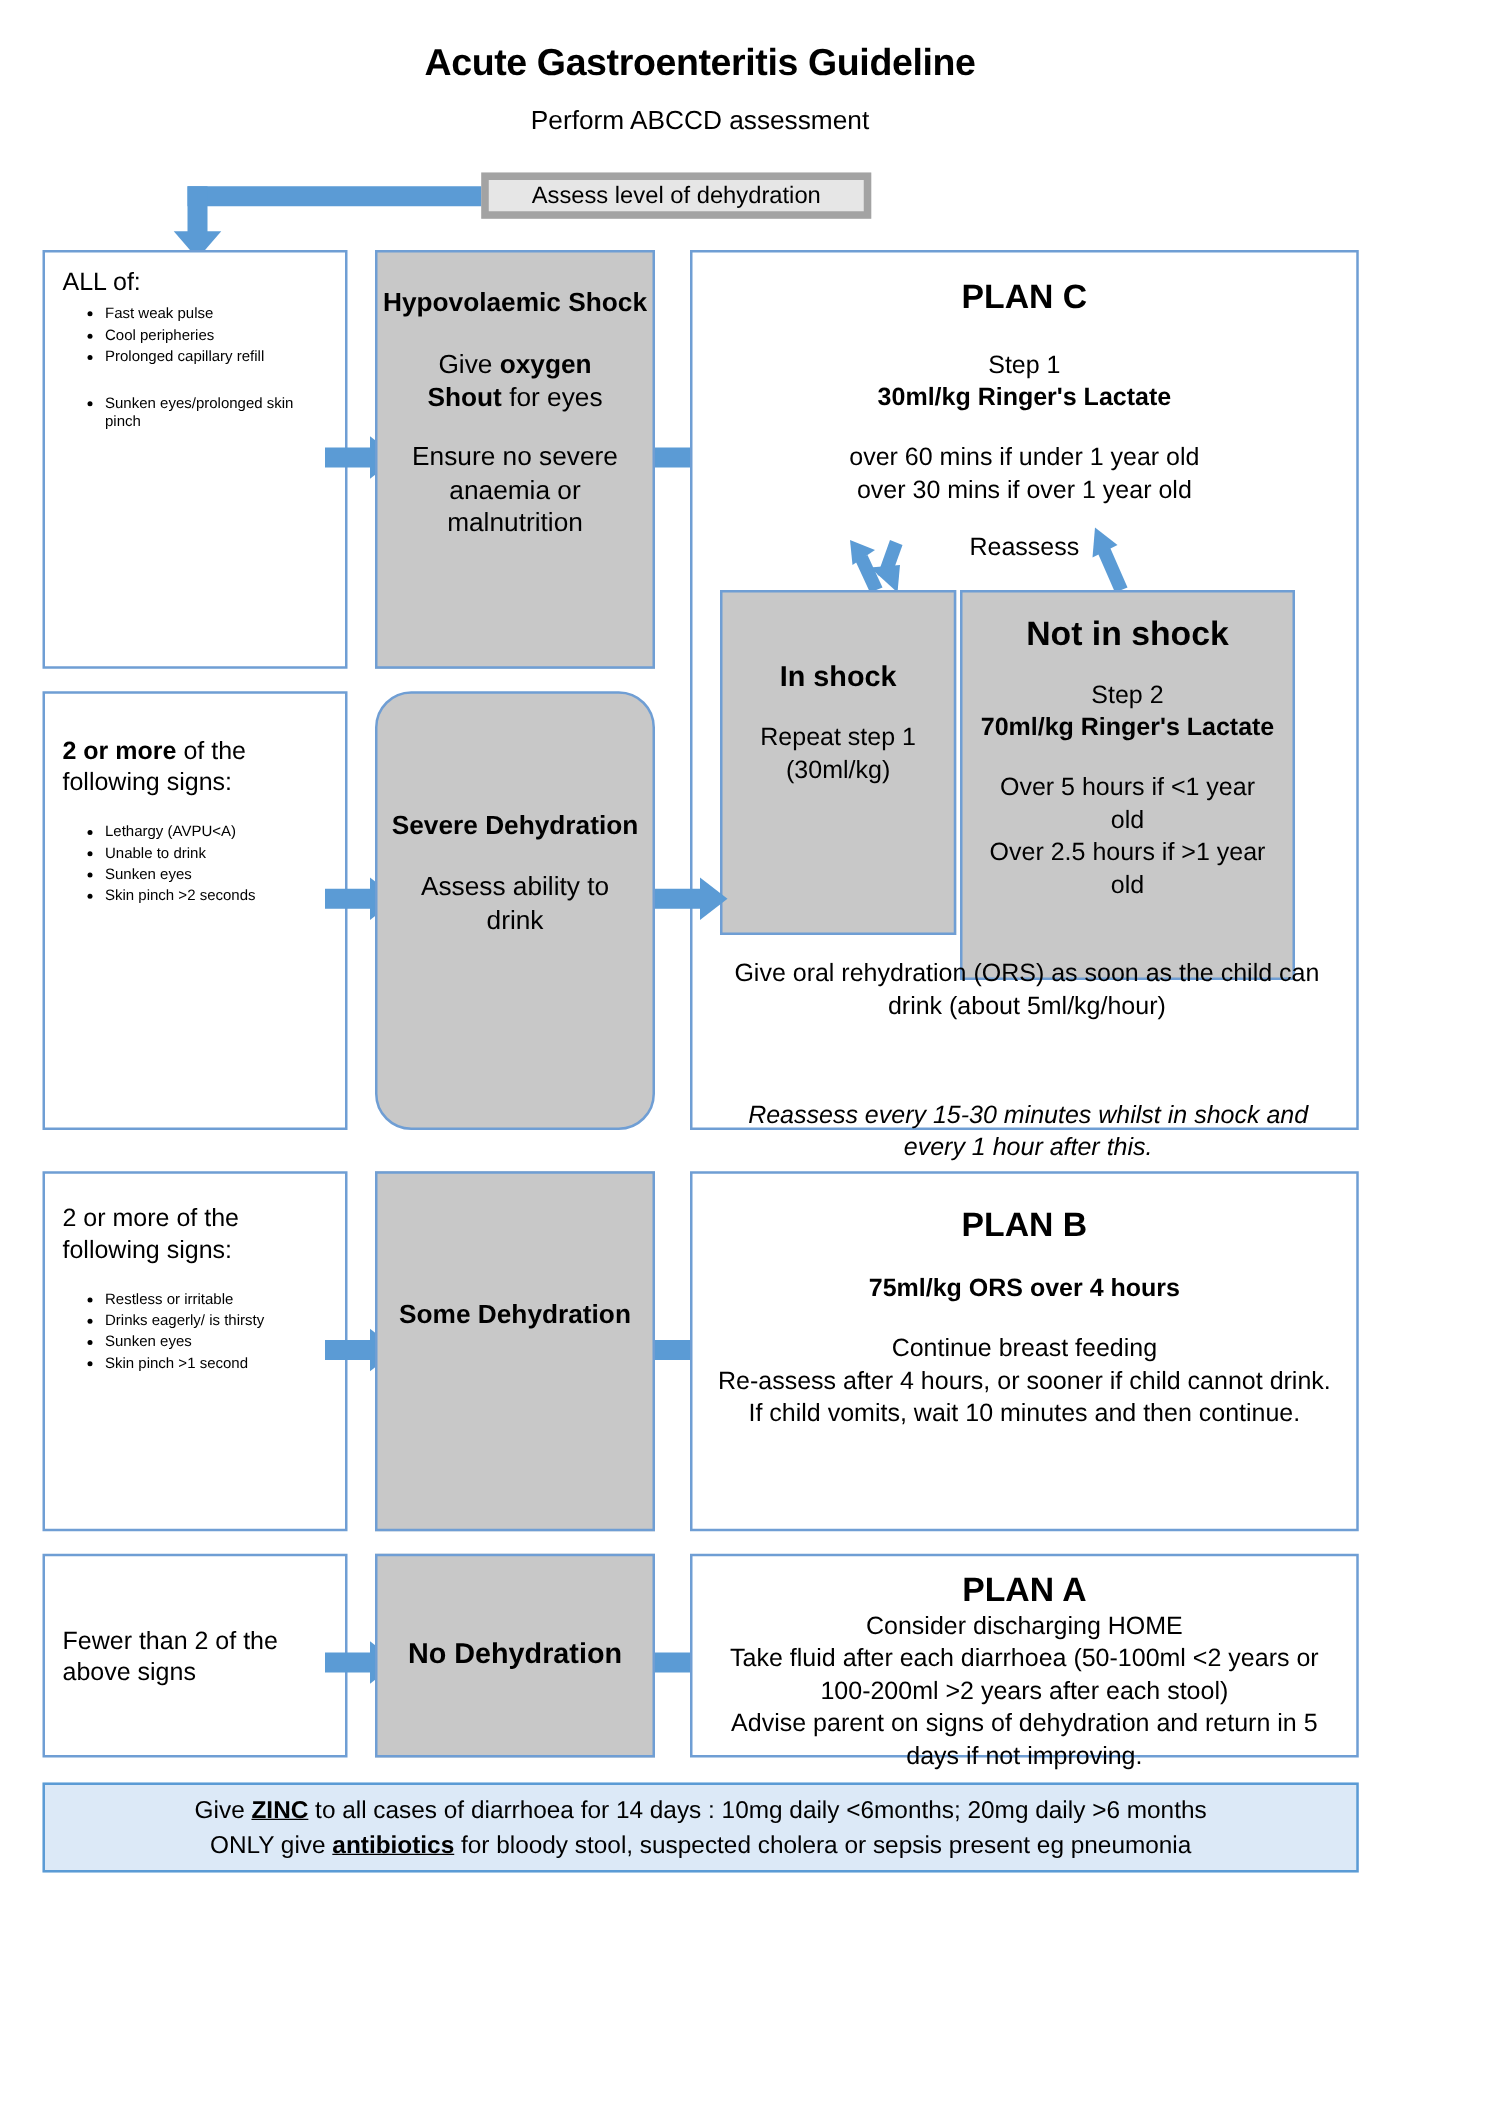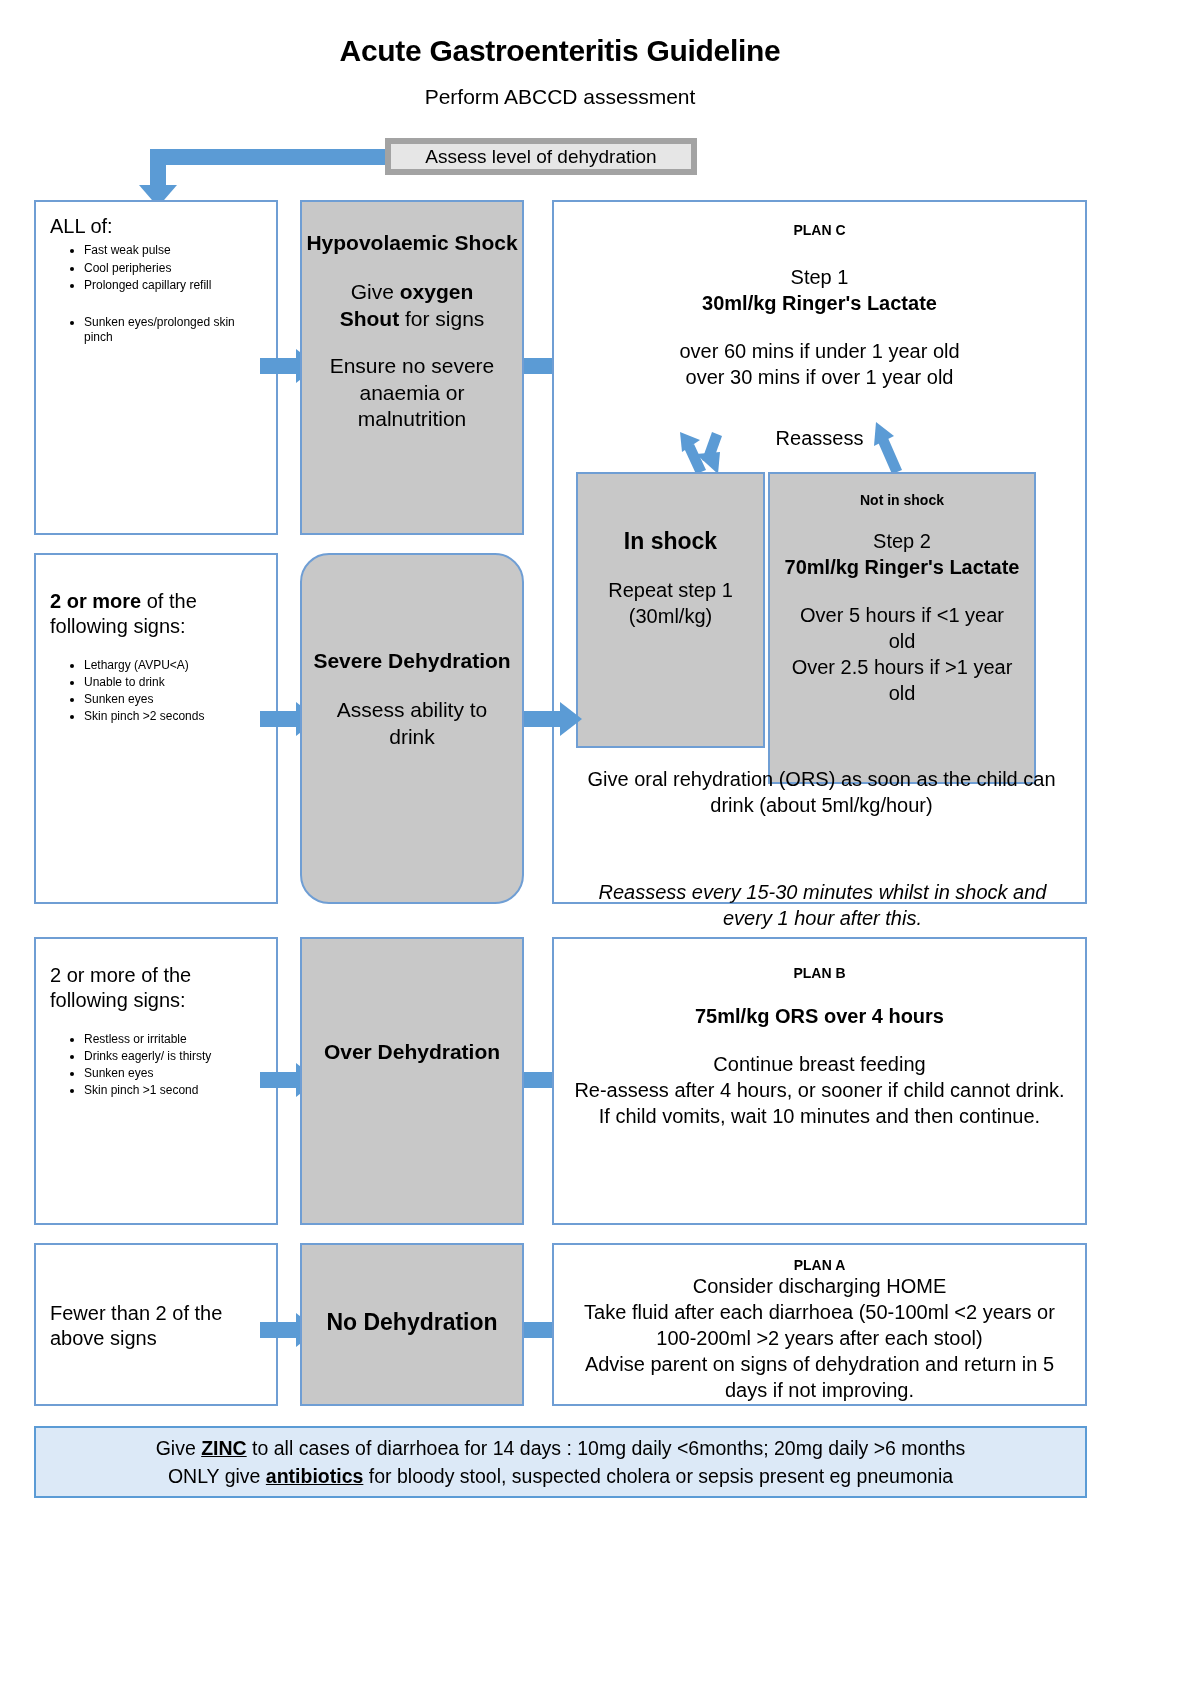--- a/index.html
+++ b/index.html
@@ -92,21 +92,21 @@
   .lead { font-size: 20px; line-height: 1.27; margin-bottom: 4px; }
   b { font-weight: bold; }
 
   .stage-label {
     font-size: 21px;
     line-height: 1.28;
     text-align: center;
   }
   .stage-label .hd { font-weight: bold; }
 
-  .plan-hd { font-weight: bold; font-size: 14px; }
+  .plan-hd { font-weight: bold; font-size: 27px; }
   .plan-body { font-size: 20px; line-height: 1.3; }
 
   .footer-banner {
     position: absolute;
     left: 34px; top: 1426px;
     width: 1053px; height: 72px;
     border: 2px solid #5b9bd5;
     background: #dce9f7;
     display: flex; flex-direction: column;
     align-items: center; justify-content: center;
@@ -144,21 +144,21 @@
 </div>
 
 <div class="arrow arrow-shaft-h" style="left:260px; top:358px; width:36px;"></div>
 <div class="arrow arrow-right" style="left:296px; top:349px;"></div>
 
 <div class="box grey" style="left:300px; top:200px; width:224px; height:335px;">
   <div class="stage-label" style="padding-top:28px;">
     <div class="hd">Hypovolaemic Shock</div>
     <div style="height:22px;" class="blank"></div>
     <div><span>Give </span><b>oxygen</b></div>
-    <div><b>Shout</b><span> for signs</span></div>
+    <div><b>Shout</b><span> for eyes</span></div>
     <div style="height:20px;" class="blank"></div>
     <div style="padding:0 20px;">Ensure no severe anaemia or malnutrition</div>
   </div>
 </div>
 
 <div class="arrow arrow-shaft-h" style="left:524px; top:358px; width:36px;"></div>
 <div class="arrow arrow-right" style="left:560px; top:349px;"></div>
 
 <div class="box" style="left:552px; top:200px; width:535px; height:704px;">
   <div class="txt-c" style="padding-top:20px;">
@@ -246,21 +246,21 @@
       <li>Skin pinch &gt;1 second</li>
     </ul>
   </div>
 </div>
 
 <div class="arrow arrow-shaft-h" style="left:260px; top:1072px; width:36px;"></div>
 <div class="arrow arrow-right" style="left:296px; top:1063px;"></div>
 
 <div class="box grey" style="left:300px; top:937px; width:224px; height:288px;">
   <div class="stage-label" style="padding-top:100px;">
-    <div class="hd">Over Dehydration</div>
+    <div class="hd">Some Dehydration</div>
   </div>
 </div>
 
 <div class="arrow arrow-shaft-h" style="left:524px; top:1072px; width:36px;"></div>
 <div class="arrow arrow-right" style="left:560px; top:1063px;"></div>
 
 <div class="box" style="left:552px; top:937px; width:535px; height:288px;">
   <div class="txt-c" style="padding:26px 10px 0 10px;">
     <div class="plan-hd">PLAN B</div>
     <div style="height:22px;" class="blank"></div>

